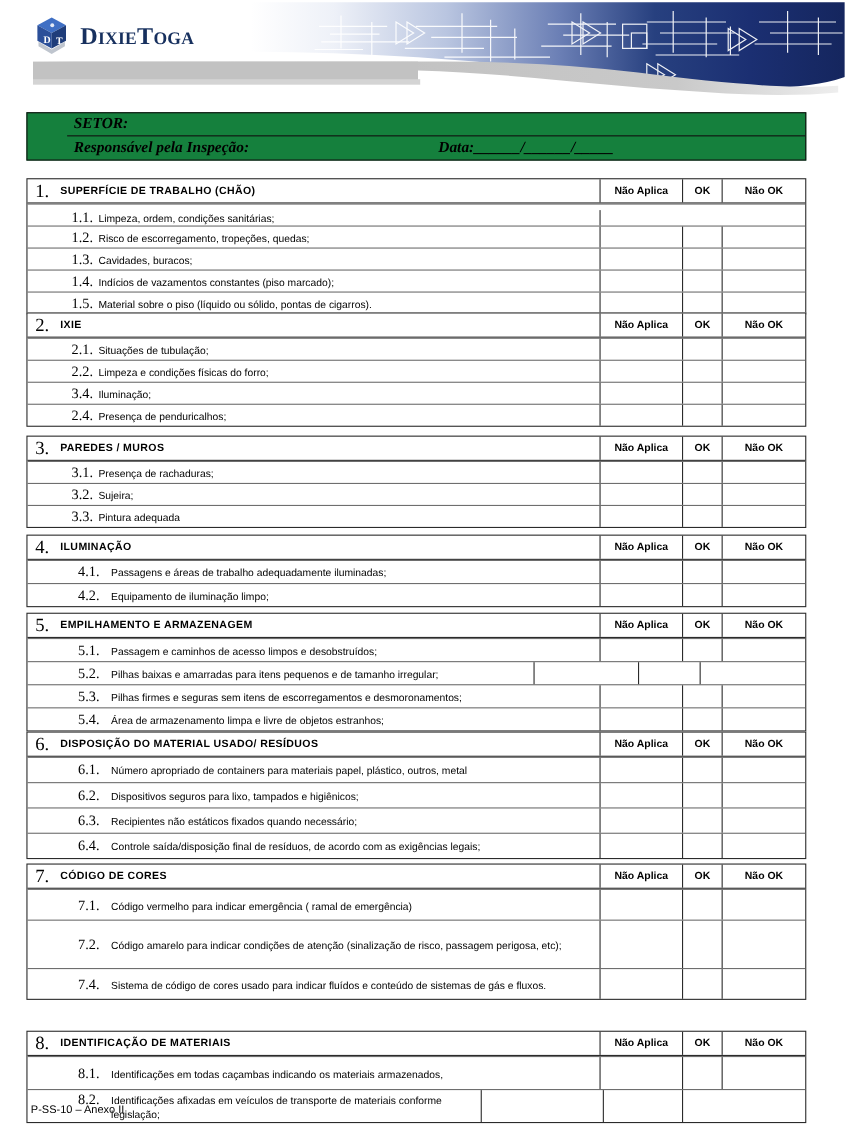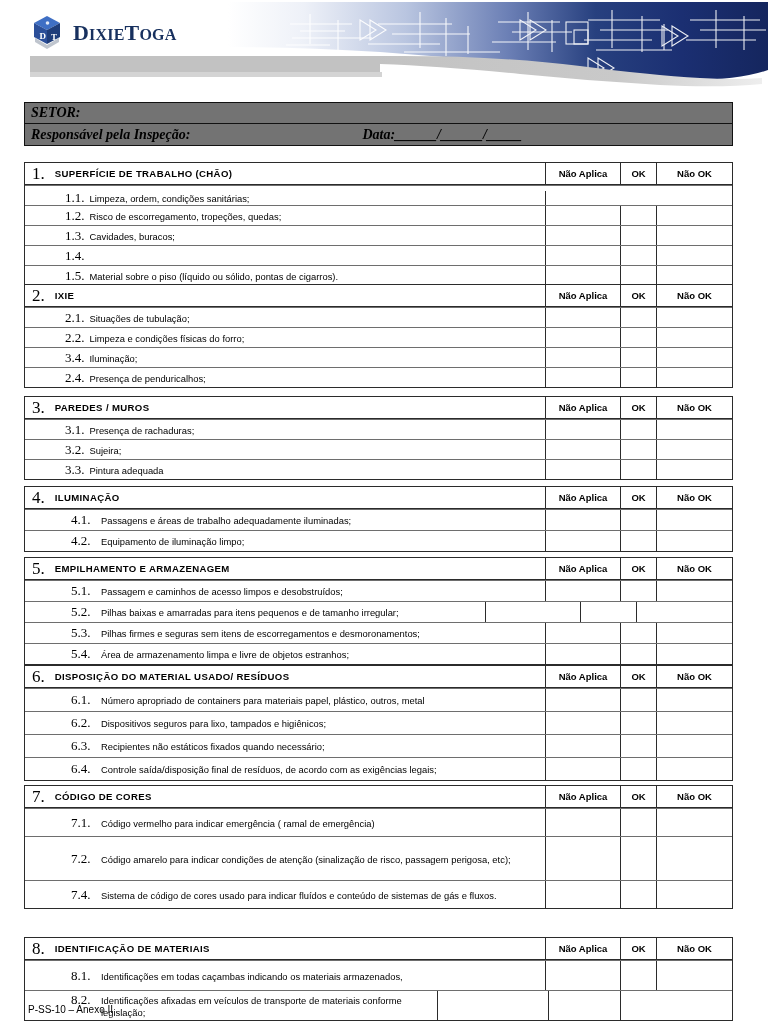--- a/index.html
+++ b/index.html
@@ -56,21 +56,22 @@
   .logo-text .sm  { font-size: 16px; }
 
   
   .ident-box {
     position: absolute;
     left: 24px;
     top: 102px;
     width: 709px;
     border: 1.4px solid #111;
     box-sizing: border-box;
-    background: #737373;
+    background: #15803d;
+    padding-left: 36px;
   }
   .ident-row {
     height: 21px;
     display: flex;
     align-items: center;
     padding-left: 6px;
     box-sizing: border-box;
     font-family: "Liberation Serif", serif;
     font-style: italic;
     font-weight: bold;
@@ -300,20 +301,21 @@
           </div>
         </div>
         <div class="c-na"></div>
         <div class="c-ok"></div>
         <div class="c-nok"></div>
       </div>
       <div class="srow ind-a" style="height: 20px;">
         <div class="c-label">
           <div class="itm-inner">
             <span class="itm-num">1.4.</span>
+            <span class="itm-text">Indícios de vazamentos constantes (piso marcado);</span>
           </div>
         </div>
         <div class="c-na"></div>
         <div class="c-ok"></div>
         <div class="c-nok"></div>
       </div>
       <div class="srow ind-a" style="height: 20px;">
         <div class="c-label">
           <div class="itm-inner">
             <span class="itm-num">1.5.</span>

